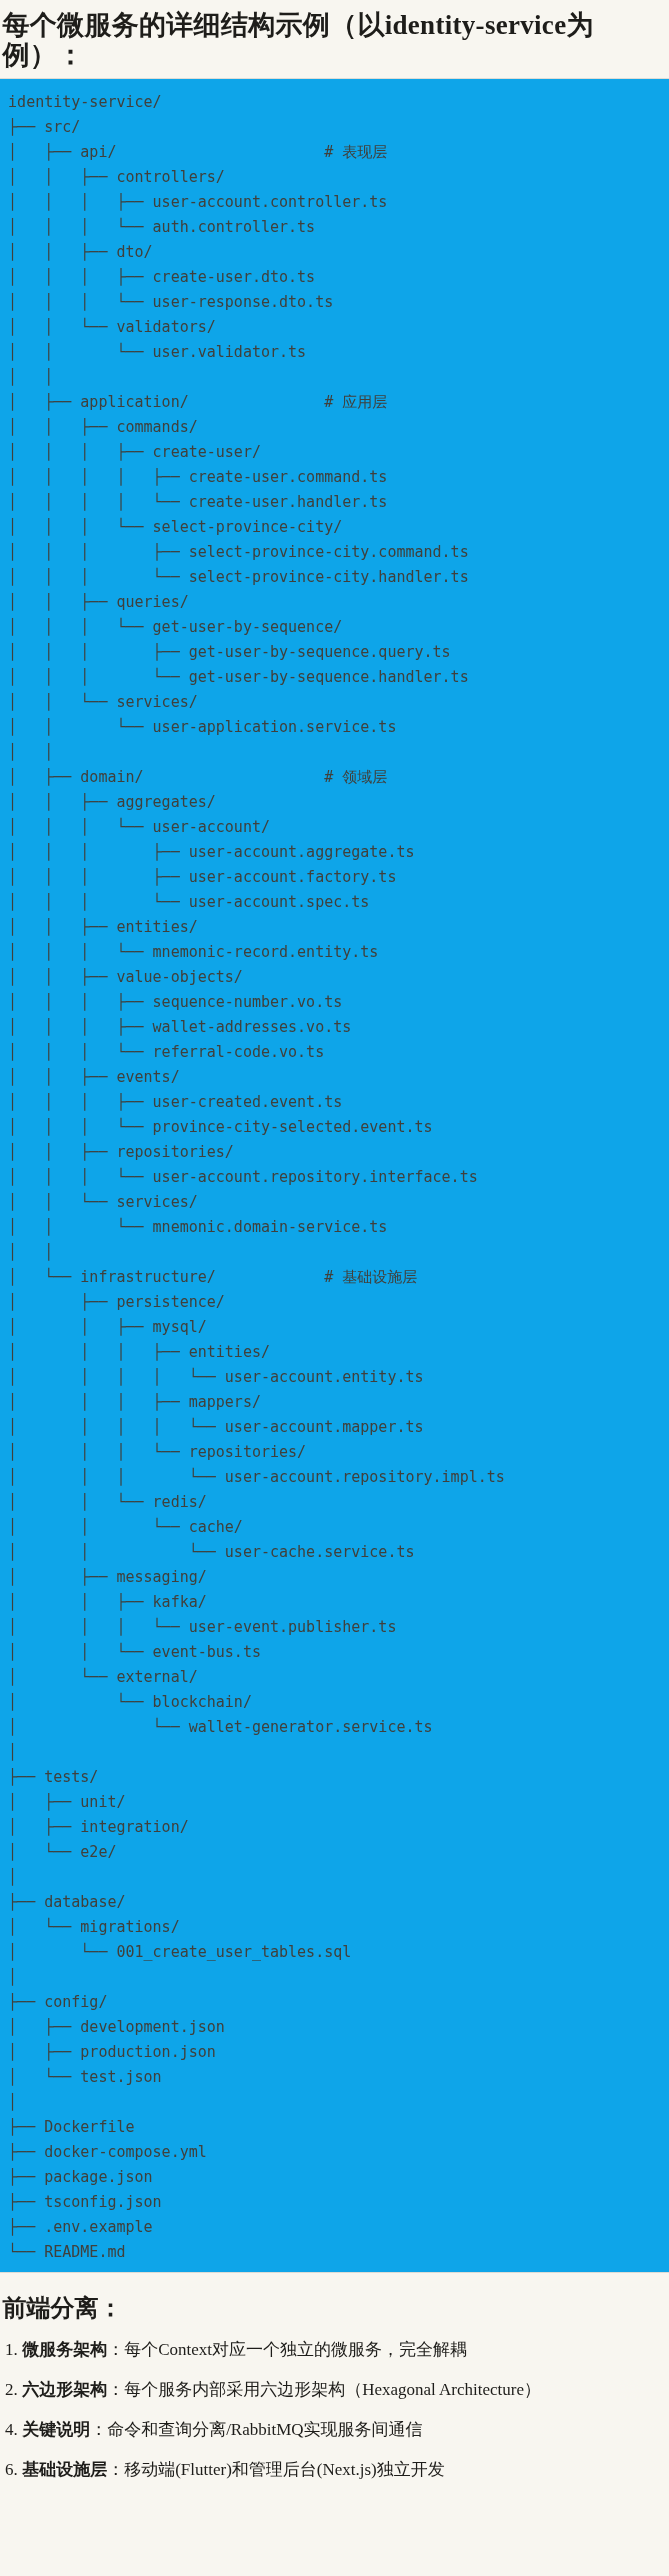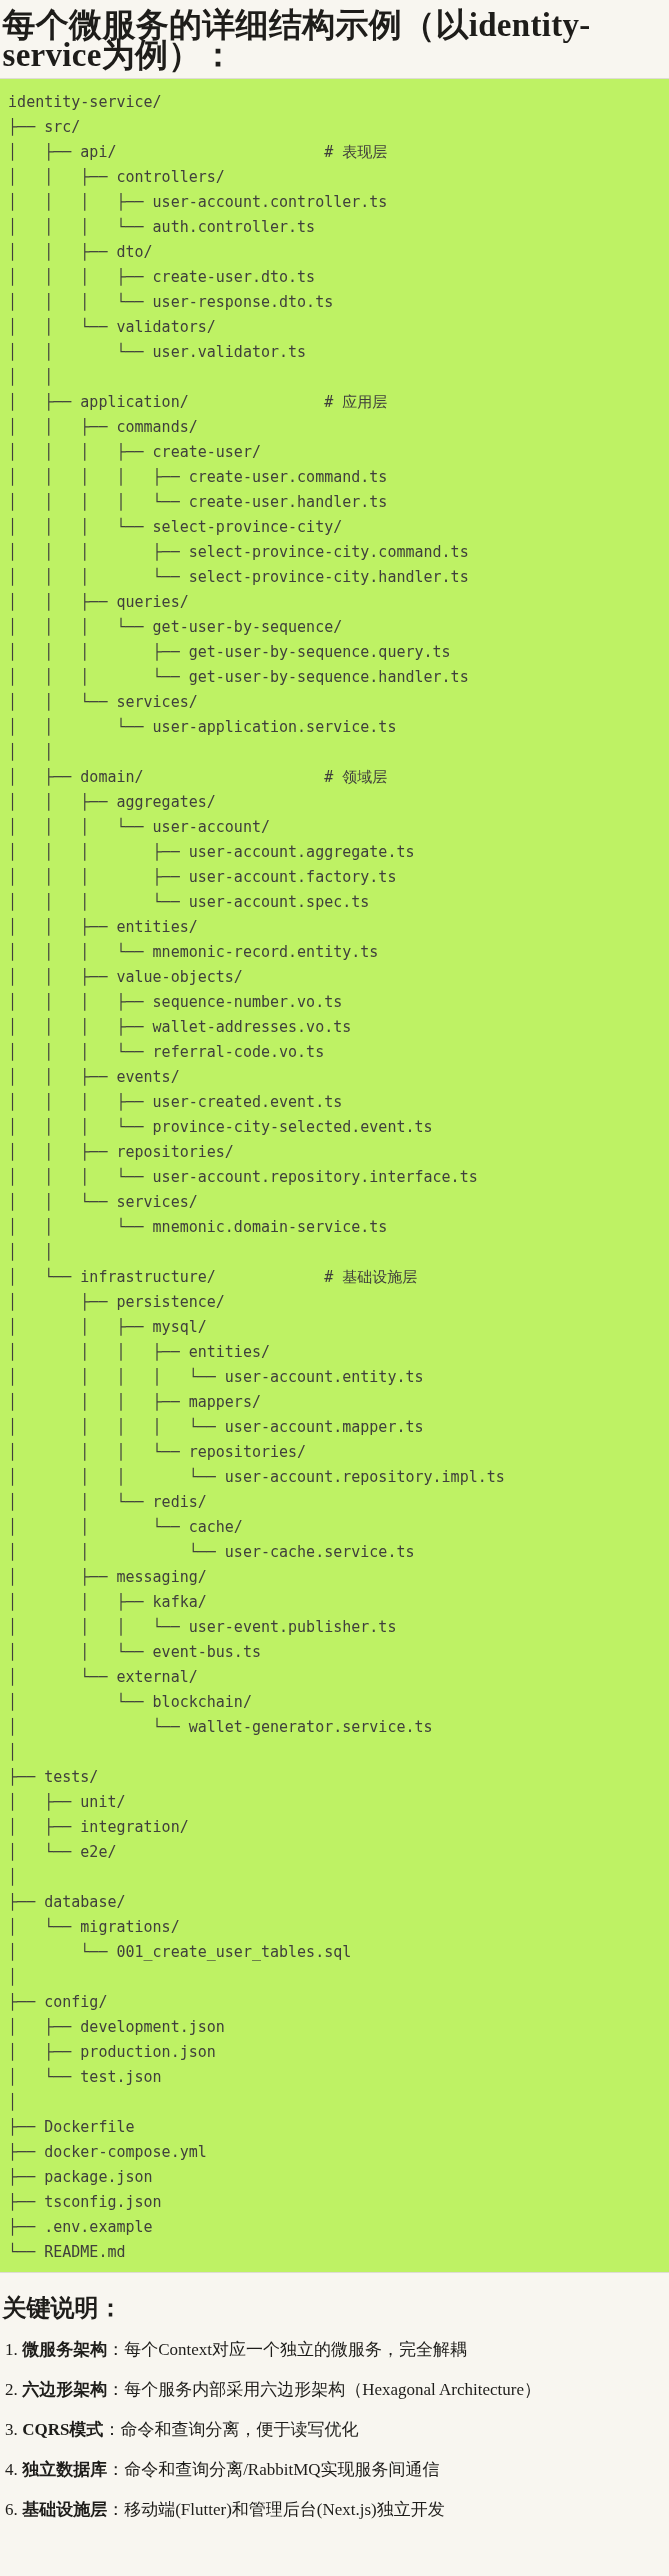--- a/index.html
+++ b/index.html
@@ -9,28 +9,28 @@
   body {
     width: 669px;
     min-height: 2576px;
     background: #F8F6F0;
     color: #1E1D1A;
     font-family: "Liberation Serif", serif;
     overflow-x: hidden;
   }
   .page-title {
     margin: 10px 0 0 2.5px;
-    font-size: 33px;
+    font-size: 27px;
     line-height: 30px;
     font-weight: bold;
     letter-spacing: 0.3px;
   }
   .code-block {
     margin-top: 8.1px;
-    background: #bef264;
+    background: #0ea5e9;
     border-top: 1.3px solid #DEDCD5;
     border-bottom: 1.3px solid #DEDCD5;
     padding: 11.3px 0 6.3px 8.1px;
   }
   .tree {
     margin: 0;
     font-family: "DejaVu Sans Mono", "Liberation Mono", monospace;
     font-size: 15px;
     line-height: 25px;
     color: #40403C;
@@ -157,24 +157,23 @@
 │
 ├── Dockerfile
 ├── docker-compose.yml
 ├── package.json
 ├── tsconfig.json
 ├── .env.example
 └── README.md</pre>
 </div>
 
 <div class="notes">
-  <h2 class="notes-heading">关键说明：</h2>
+  <h2 class="notes-heading">前端分离：</h2>
 
   <ol class="notes-list">
     <li class="notes-item"><span class="num">1.</span><span class="term">微服务架构</span><span>：每个Context对应一个独立的微服务，完全解耦</span></li>
     <li class="notes-item"><span class="num">2.</span><span class="term">六边形架构</span><span>：每个服务内部采用六边形架构（Hexagonal Architecture）</span></li>
-    <li class="notes-item"><span class="num">3.</span><span class="term">CQRS模式</span><span>：命令和查询分离，便于读写优化</span></li>
-    <li class="notes-item"><span class="num">4.</span><span class="term">独立数据库</span><span>：命令和查询分离/RabbitMQ实现服务间通信</span></li>
+    <li class="notes-item"><span class="num">4.</span><span class="term">关键说明</span><span>：命令和查询分离/RabbitMQ实现服务间通信</span></li>
     <li class="notes-item"><span class="num">6.</span><span class="term">基础设施层</span><span>：移动端(Flutter)和管理后台(Next.js)独立开发</span></li>
   </ol>
 
 </div>
 
 
 </body></html>

